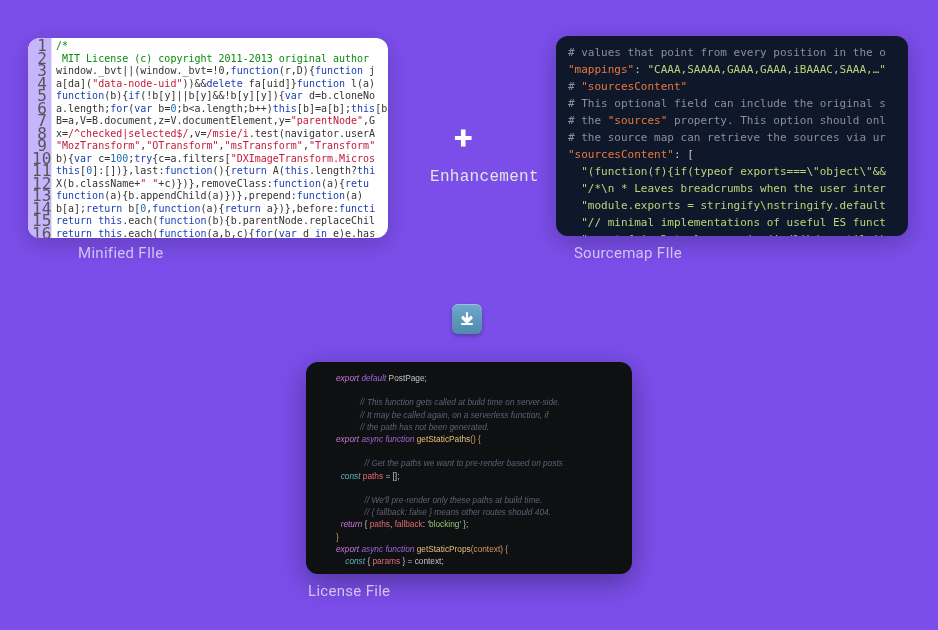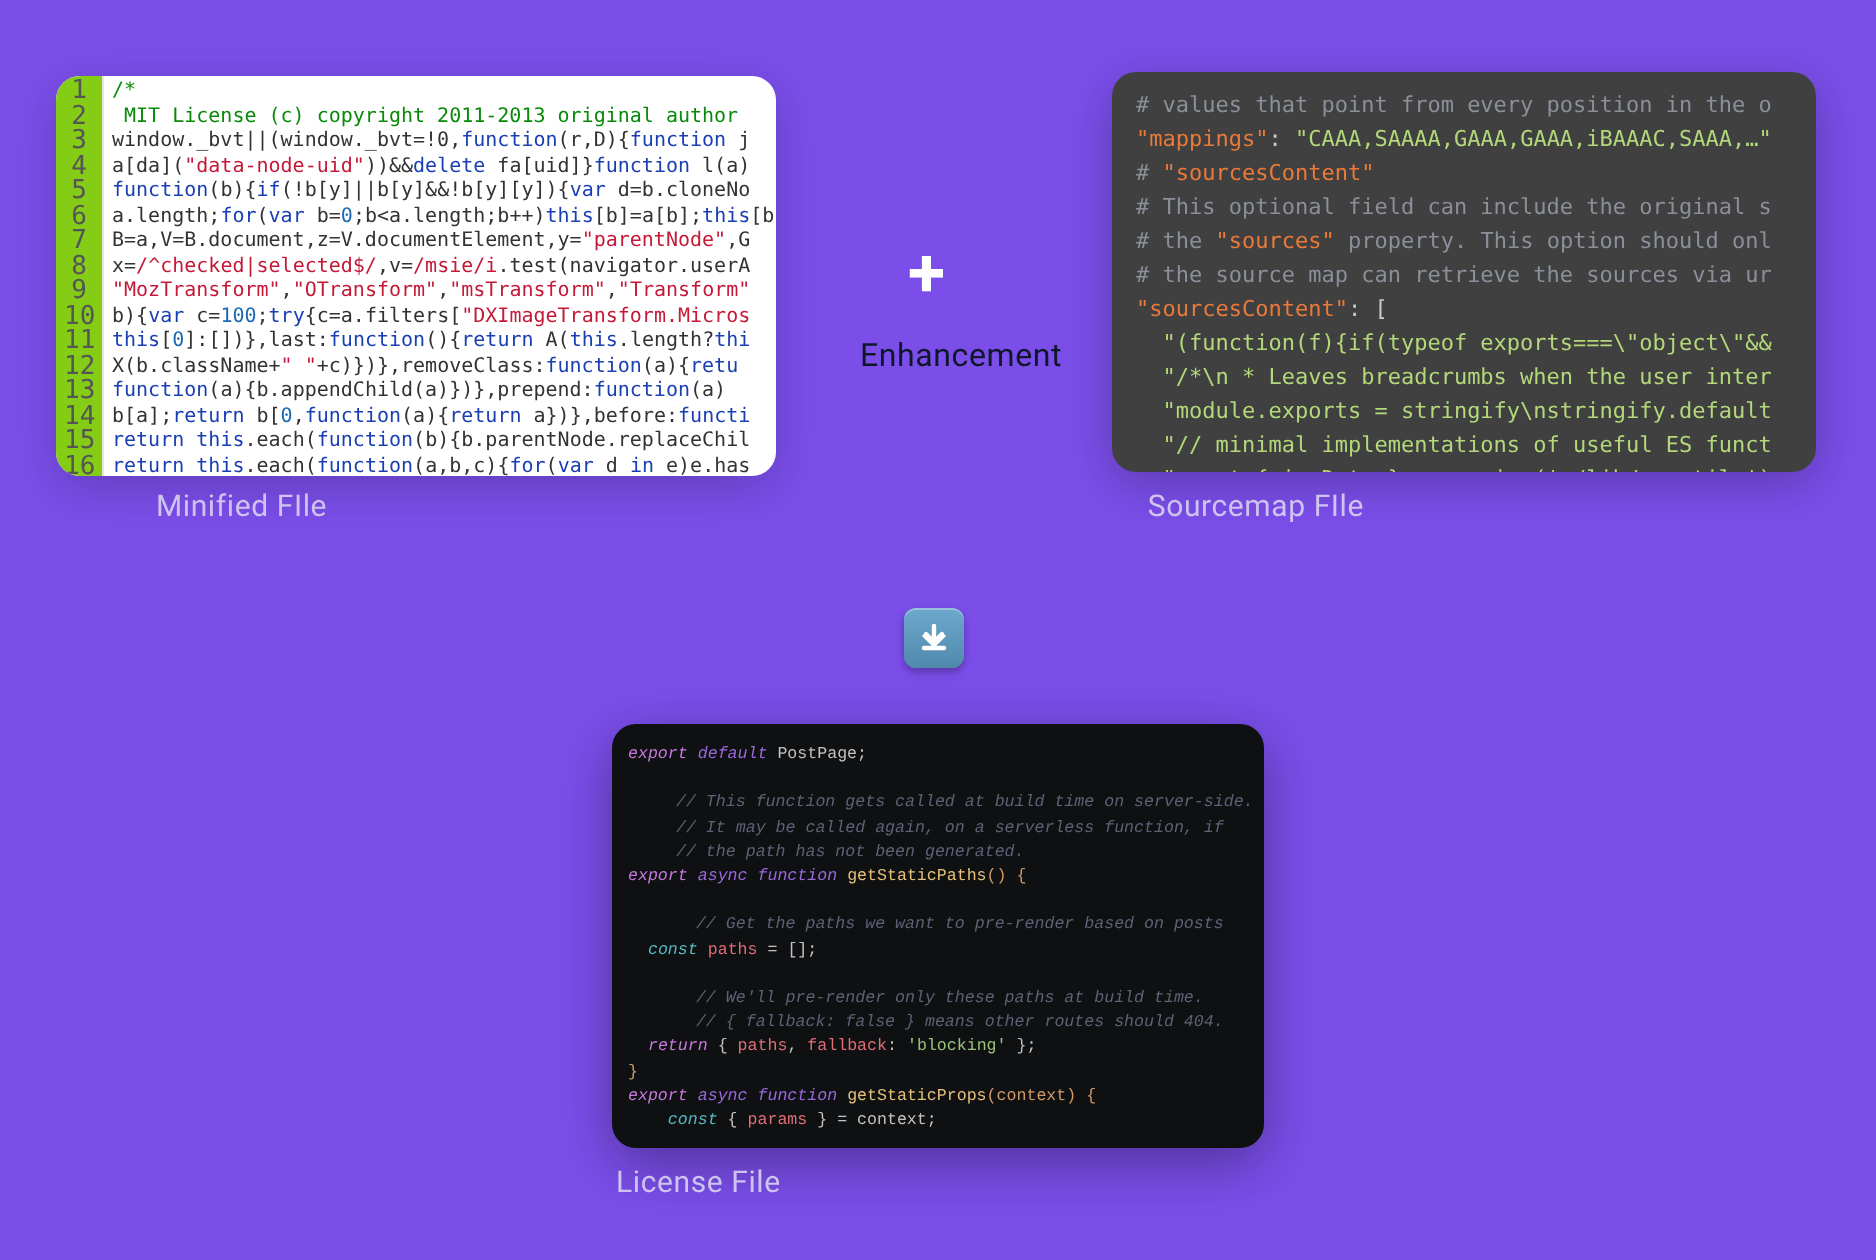--- a/index.html
+++ b/index.html
@@ -19,25 +19,25 @@
       height: 200px;
       background: #fff;
       border-radius: 12px;
       overflow: hidden;
       box-shadow: 0 6px 24px rgba(0,0,0,0.2);
     }
     .minified-panel .gutter {
       position: absolute;
       left: 0; top: 0; bottom: 0;
       width: 24px;
-      background: #84cc16;
+      background: #c4b5fd;
       border-right: 1px solid #e6e6e6;
-      font-size: 13px;
+      font-size: 16px;
       color: #555;
-      text-align: center;
+      text-align: right;
       padding: 2px 4px;
       font-family: 'Menlo', 'Consolas', monospace;
       line-height: 12.5px;
     }
     .minified-panel .code-area {
       position: absolute;
       left: 24px; right: 0; top: 0; bottom: 0;
       padding: 2px 4px;
       font-family: 'Menlo', 'Consolas', monospace;
       font-size: 10px;
@@ -51,21 +51,21 @@
     .minified-panel .code-area .c-string { color: #c41a38; }
     .minified-panel .code-area .c-number { color: #1a6ab3; }
     .minified-panel .code-area .c-punc { color: #333; }
     
     .sourcemap-panel {
       position: absolute;
       top: 36px;
       right: 30px;
       width: 352px;
       height: 200px;
-      background: #404040;
+      background: #0f172a;
       border-radius: 12px;
       overflow: hidden;
       box-shadow: 0 6px 24px rgba(0,0,0,0.25);
       padding: 8px 12px;
       font-family: 'Menlo', 'Consolas', monospace;
       font-size: 11px;
       line-height: 17px;
       color: #c9c9c9;
       white-space: pre;
     }
@@ -77,22 +77,23 @@
       position: absolute;
       color: #cfc3f0;
       font-size: 15px;
       letter-spacing: 0.3px;
     }
     .label-minified { top: 244px; left: 30px; margin-left: 48px; }
     .label-sourcemap { top: 244px; right: 256px; }
     .label-enhancement {
       top: 168px;
       left: 430px;
-      color: #0f172a;
+      color: #e5e5e5;
       font-size: 16px;
+      font-family: Liberation Mono, monospace;
     }
     .label-original { top: 582px; left: 308px; }
     
     .plus-icon {
       position: absolute;
       top: 120px;
       left: 454px;
       color: #fff;
       font-size: 34px;
       font-weight: bold;
@@ -117,22 +118,22 @@
     .original-panel {
       position: absolute;
       top: 362px;
       left: 306px;
       width: 326px;
       height: 212px;
       background: #0f1012;
       border-radius: 12px;
       overflow: hidden;
       box-shadow: 0 8px 28px rgba(0,0,0,0.35);
-      padding: 10px 8px;
-      font-family: Liberation Mono, monospace;
+      padding: 10px 30px;
+      font-family: Liberation Sans, sans-serif;
       font-size: 8.3px;
       line-height: 12.2px;
       white-space: pre;
       color: #c2c2c2;
     }
     .original-panel .o-keyword { color: #c678dd; font-style: italic; }
     .original-panel .o-keyword2 { color: #9a68dd; font-style: italic; }
     .original-panel .o-comment { color: #5b6275; font-style: italic; margin-left: 24px; }
     .original-panel .o-fn { color: #e5c07b; }
     .original-panel .o-var { color: #e06c75; }

